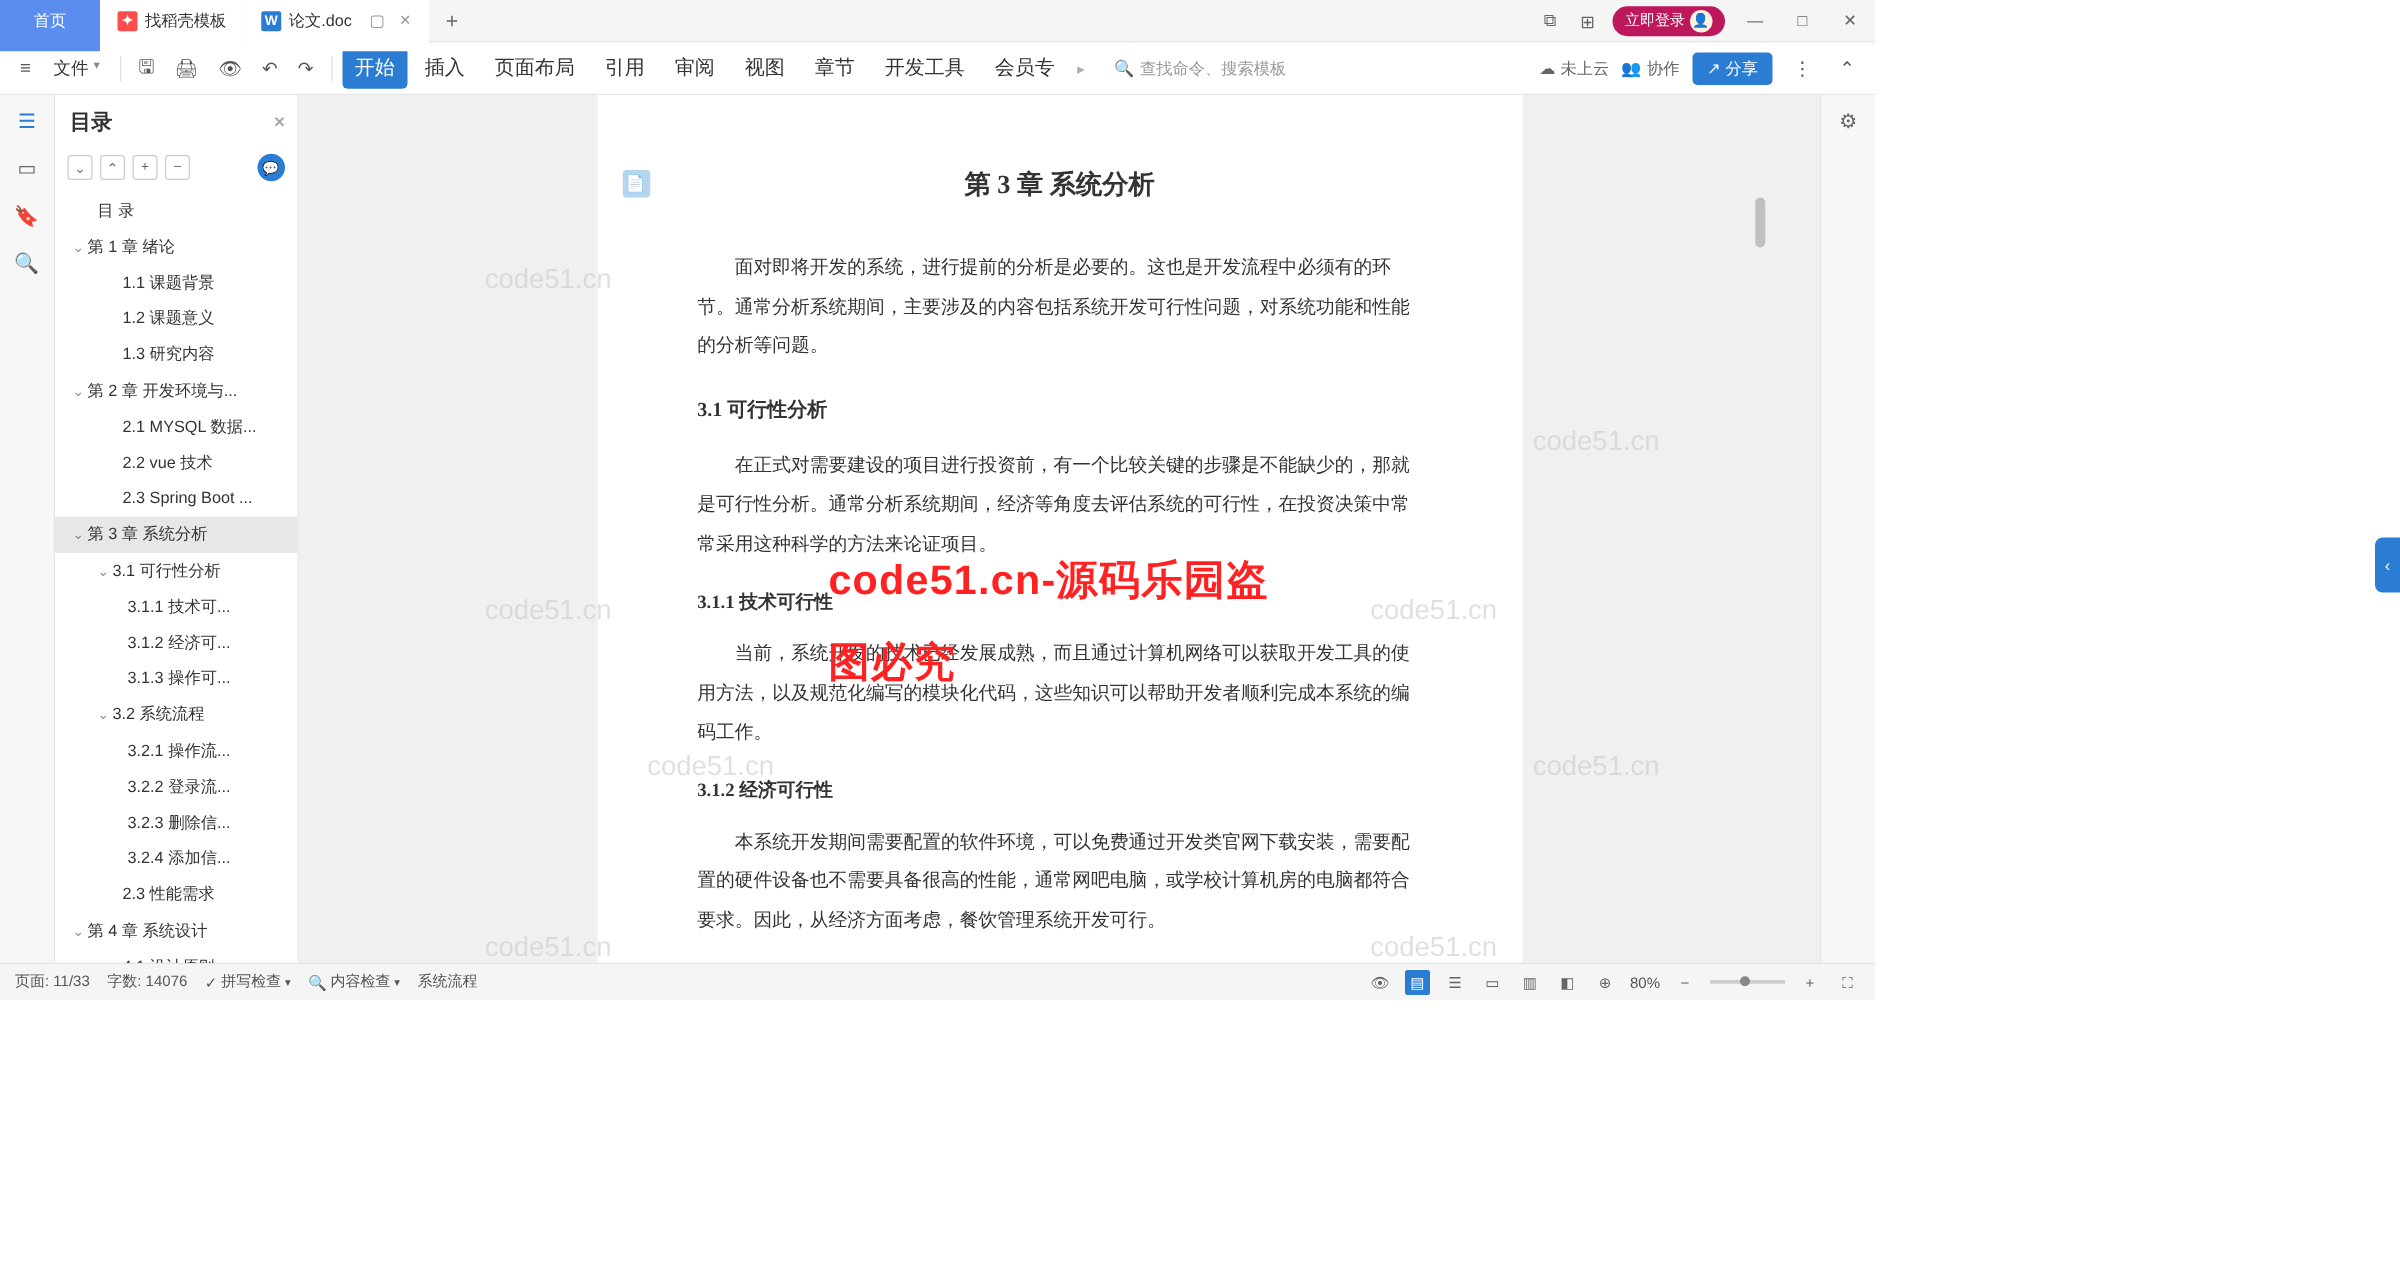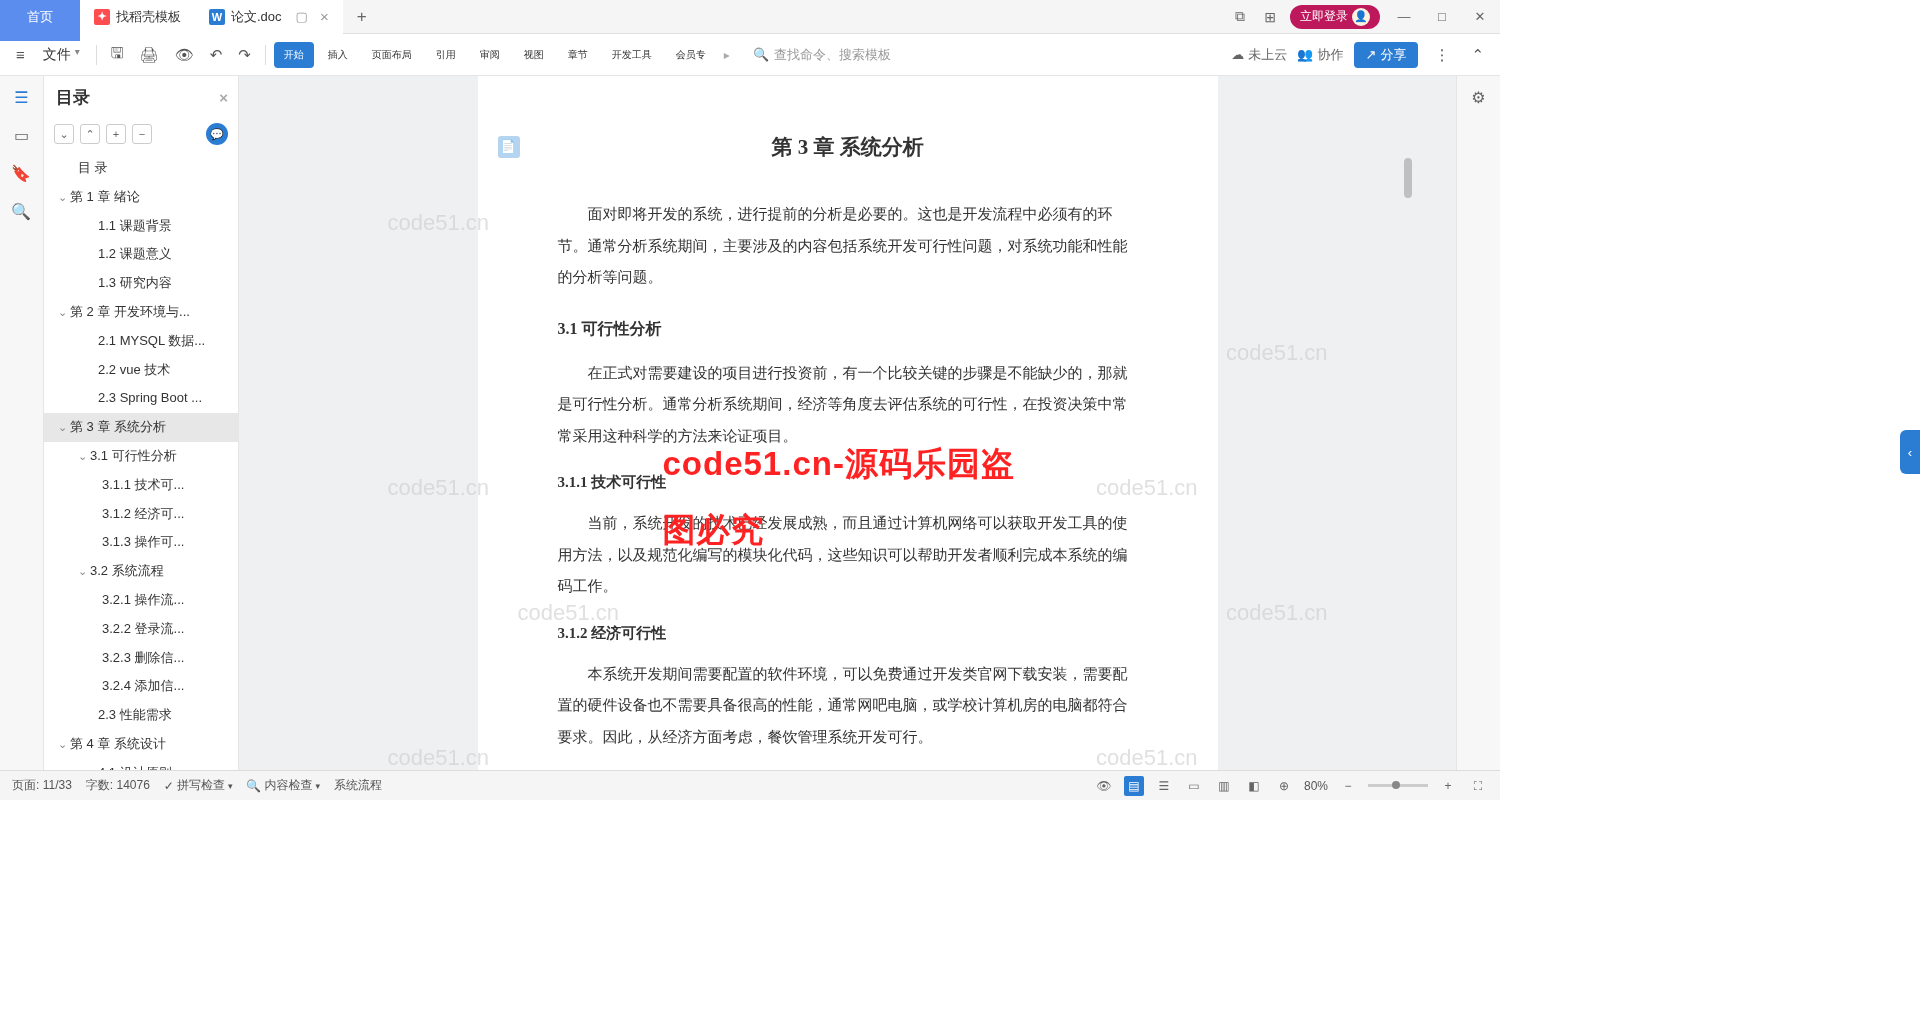--- a/index.html
+++ b/index.html
@@ -17,21 +17,21 @@
 .plus{padding:0 14px;color:#666;font-size:17px;cursor:pointer}
 .titlebar-right{margin-left:auto;display:flex;align-items:center;gap:10px;padding-right:6px}
 .tb-icon{width:20px;height:20px;color:#666;display:inline-flex;align-items:center;justify-content:center;cursor:pointer;font-size:14px}
 .login-btn{background:#be185d;color:#fff;padding:3px 10px;border-radius:12px;font-size:12px;display:flex;align-items:flex-start;gap:4px;cursor:pointer}
 .avatar{width:18px;height:18px;border-radius:50%;background:#fff3e0;display:inline-flex;align-items:center;justify-content:center;font-size:11px}
 .win-btn{width:28px;height:28px;display:inline-flex;align-items:center;justify-content:center;color:#666;cursor:pointer;font-size:13px}
 .ribbon{height:42px;background:#fff;display:flex;align-items:center;padding:0 10px;border-bottom:1px solid #e5e5e5;gap:4px}
 .rib-btn{padding:4px 6px;color:#555;cursor:pointer;font-size:15px}
 .file-btn{display:flex;gap:4px;font-size:14px;padding:4px 8px}
 .rib-sep{width:1px;height:20px;background:#ddd;margin:0 4px}
-.menu-item{padding:6px 10px;font-size:10px;color:#333;cursor:pointer}
+.menu-item{padding:6px 10px;font-size:16px;color:#333;cursor:pointer}
 .menu-item.active{background:#2b7cd3;color:#fff;border-radius:4px}
 .menu-arrow{color:#aaa;font-size:12px;padding:0 4px}
 .search-box{display:flex;align-items:center;color:#999;font-size:13px;padding:4px 8px;margin-left:8px}
 .search-box .sico{margin-right:4px}
 .ribbon-right{margin-left:auto;display:flex;align-items:center;gap:10px}
 .cloud-btn{display:flex;align-items:center;gap:4px;color:#666;font-size:13px;cursor:pointer}
 .share-btn{background:#2b7cd3;color:#fff;padding:4px 12px;border-radius:4px;font-size:13px;display:flex;align-items:center;gap:4px;cursor:pointer}
 .main{display:flex;height:calc(100% - 34px - 42px - 30px)}
 .leftnav{width:44px;background:#f7f7f7;border-right:1px solid #e5e5e5;display:flex;flex-direction:column;align-items:center;padding-top:10px;gap:16px}
 .nav-icon{width:22px;height:22px;color:#666;display:inline-flex;align-items:center;justify-content:center;cursor:pointer;font-size:16px}

